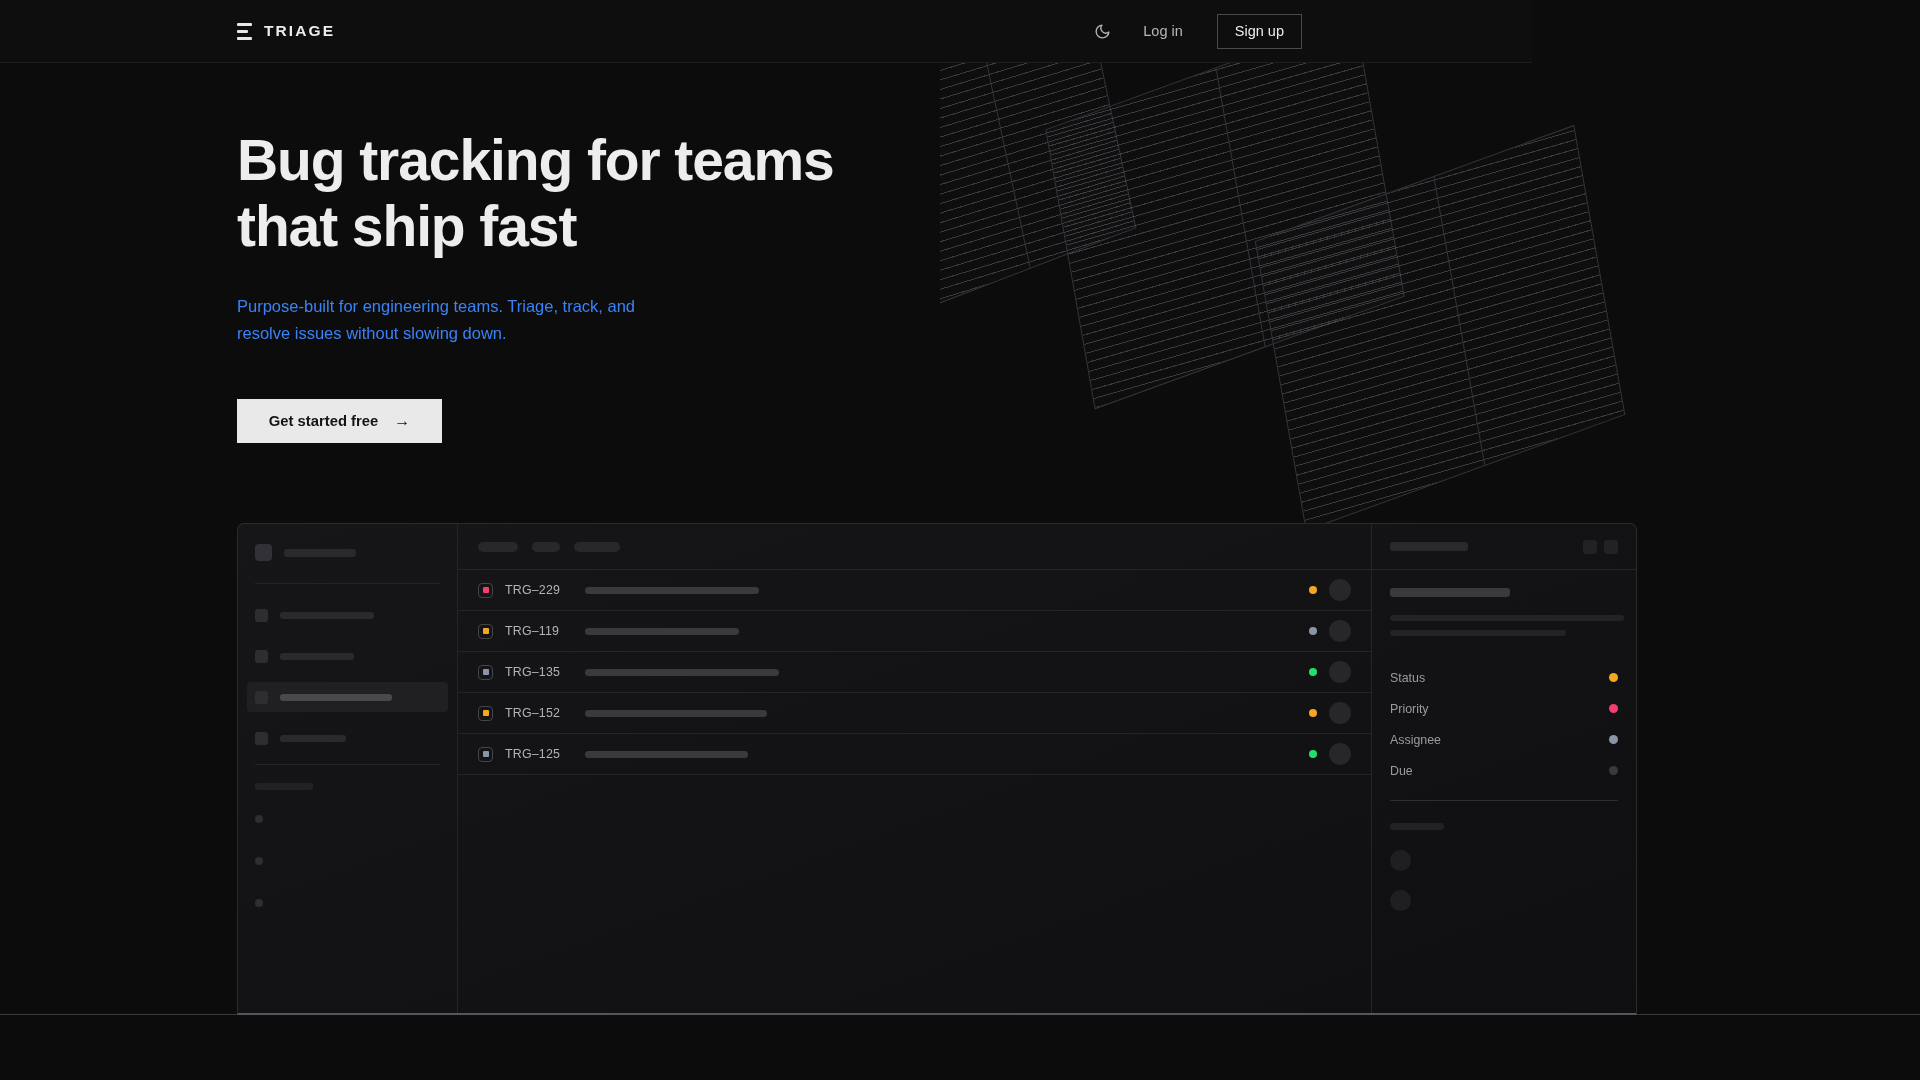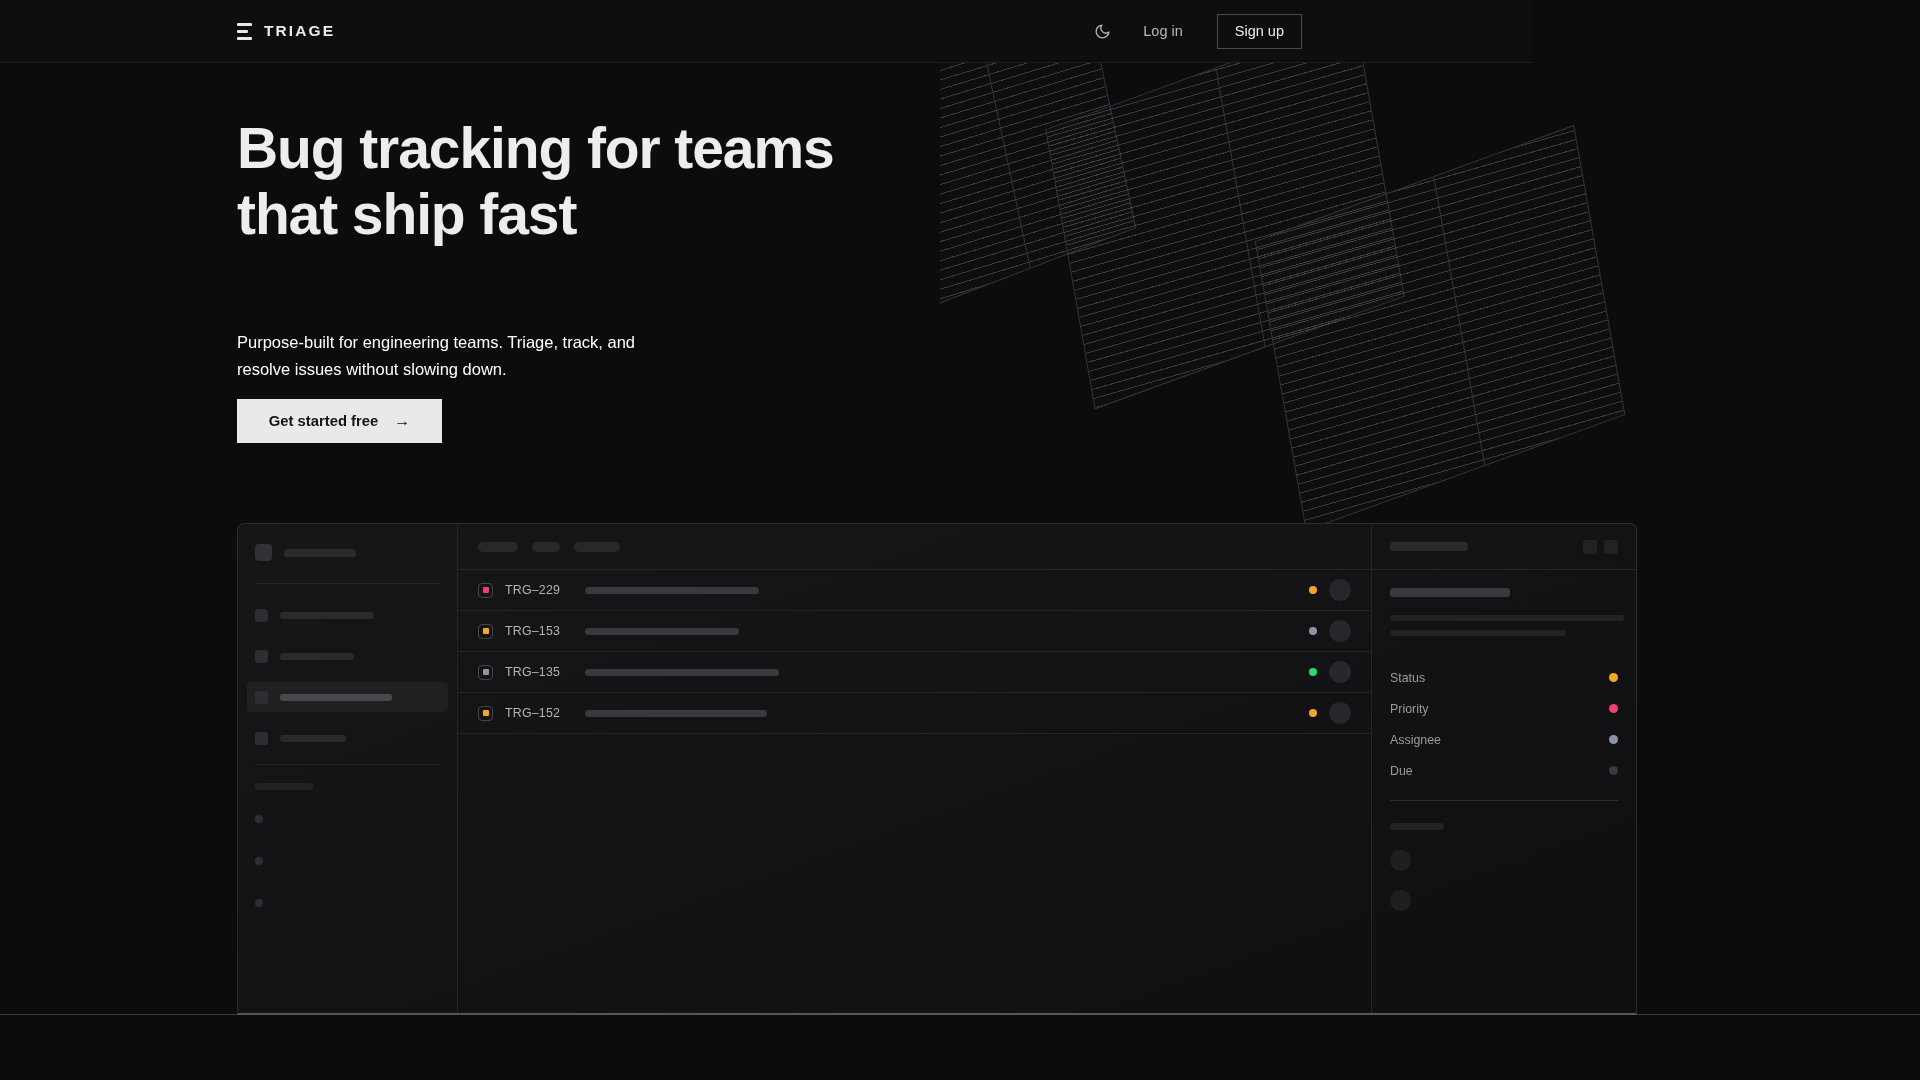--- a/index.html
+++ b/index.html
@@ -118,36 +118,35 @@
   .p1 .split { left: 62%; }
   .p2 { width: 330px; height: 280px; left: 120px; top: 10px;  transform: rotate(-20deg) skewX(-10deg); }
   .p2 .split { left: 55%; }
   .p3 { width: 340px; height: 290px; left: 330px; top: 120px; transform: rotate(-20deg) skewX(-10deg); }
   .p3 .split { left: 56%; }
 
   
   #hero { position: absolute; top: 63px; left: 0; width: 1920px; z-index: 10; }
   .hero-title {
     position: absolute;
-    left: 237px; top: 52px;
+    left: 237px; top: 64px;
     font-size: 57px;
     line-height: 1.16;
     font-weight: 700;
     color: #ededed;
     letter-spacing: -1.1px;
     white-space: pre-line;
   }
   .hero-sub {
     position: absolute;
     left: 237px; top: 230px;
     font-size: 16.5px;
     line-height: 1.62;
-    color: #ffffff;
+    color: #3b82f6;
     white-space: pre-line;
-    margin-top: 36px;
   }
   .cta {
     position: absolute;
     left: 237px; top: 336px;
     width: 205px; height: 44px;
     background: #e9e9e9;
     color: #141416;
     display: flex;
     align-items: center;
     justify-content: center;
@@ -392,21 +391,21 @@
             <span class="issue-bar" style="width: 174px;"></span>
             <span class="issue-right">
               <span class="issue-dot" style="background: rgb(245, 166, 35);"></span>
               <span class="issue-avatar"></span>
             </span>
           </div>
           <div class="issue-row">
             <span class="badge">
               <i style="background: rgb(245, 166, 35);"></i>
             </span>
-            <span class="issue-id">TRG–153</span>
+            <span class="issue-id">TRG–119</span>
             <span class="issue-bar" style="width: 154px;"></span>
             <span class="issue-right">
               <span class="issue-dot" style="background: rgb(138, 150, 168);"></span>
               <span class="issue-avatar"></span>
             </span>
           </div>
           <div class="issue-row">
             <span class="badge">
               <i style="background: rgb(138, 150, 168);"></i>
             </span>
@@ -418,20 +417,31 @@
             </span>
           </div>
           <div class="issue-row">
             <span class="badge">
               <i style="background: rgb(245, 166, 35);"></i>
             </span>
             <span class="issue-id">TRG–152</span>
             <span class="issue-bar" style="width: 182px;"></span>
             <span class="issue-right">
               <span class="issue-dot" style="background: rgb(245, 166, 35);"></span>
+              <span class="issue-avatar"></span>
+            </span>
+          </div>
+          <div class="issue-row">
+            <span class="badge">
+              <i style="background: rgb(138, 150, 168);"></i>
+            </span>
+            <span class="issue-id">TRG–125</span>
+            <span class="issue-bar" style="width: 163px;"></span>
+            <span class="issue-right">
+              <span class="issue-dot" style="background: rgb(33, 224, 106);"></span>
               <span class="issue-avatar"></span>
             </span>
           </div>
         </div>
     </div>
 
     <div class="mock-detail">
       <div class="detail-head">
         <span class="sk" id="detail-title-sk" style="height: 9px; width: 78px;"></span>
         <span class="detail-head-actions" id="detail-actions">

